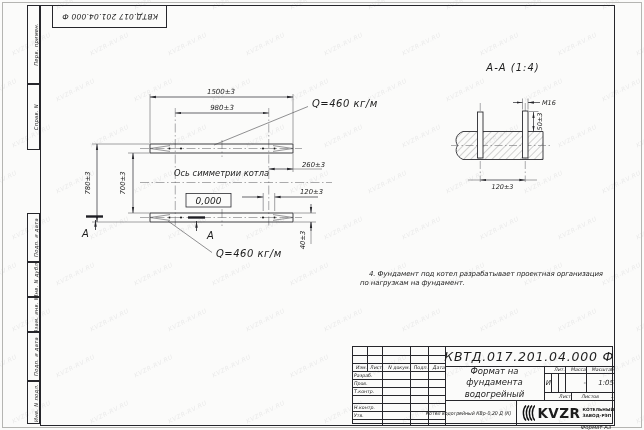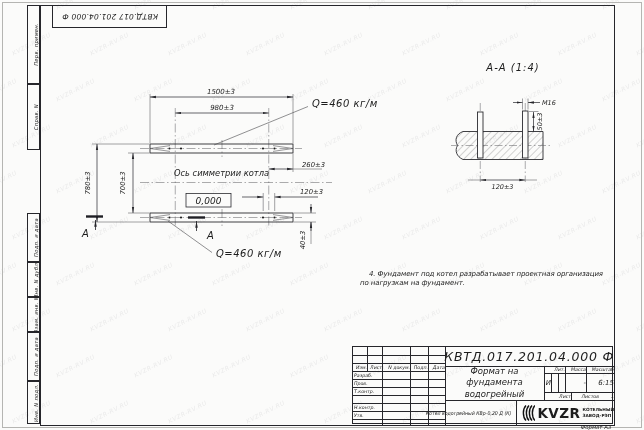--- a/index.html
+++ b/index.html
@@ -336,21 +336,21 @@
       <span>Формат на</span>
       <span>фундамента</span>
       <span>водогрейный</span>
     </div>
 
     <div class="cell tb-small" style="left:191px;top:19px;width:21px;height:7px">Лит.</div>
     <div class="cell tb-small" style="left:212px;top:19px;width:21px;height:7px">Масса</div>
     <div class="cell tb-small" style="left:233px;top:19px;width:28px;height:7px">Масштаб</div>
     <div class="cell tb-value" style="left:191px;top:26px;width:7px;height:19px">И</div>
     <div class="cell tb-value" style="left:212px;top:26px;width:21px;height:19px">-</div>
-    <div class="cell tb-value" style="left:233px;top:26px;width:28px;height:19px">6:15</div>
+    <div class="cell tb-value" style="left:233px;top:26px;width:28px;height:19px">1:05</div>
 
     <div class="cell tb-small" style="left:191px;top:45px;width:27px;height:8px">Лист</div>
     <div class="cell tb-small" style="left:218px;top:45px;width:28px;height:8px">Листов</div>
     <div class="cell tb-small" style="left:246px;top:45px;width:15px;height:8px">1</div>
 
     <div class="cell" style="left:92px;top:53px;width:71px;height:25px">
       <span class="tb-product">Котел водогрейный КВр-0,20 Д (К)</span>
     </div>
 
     <div class="cell" style="left:163px;top:53px;width:98px;height:25px">

